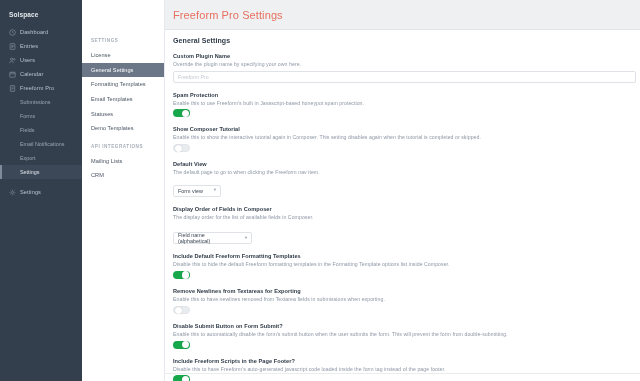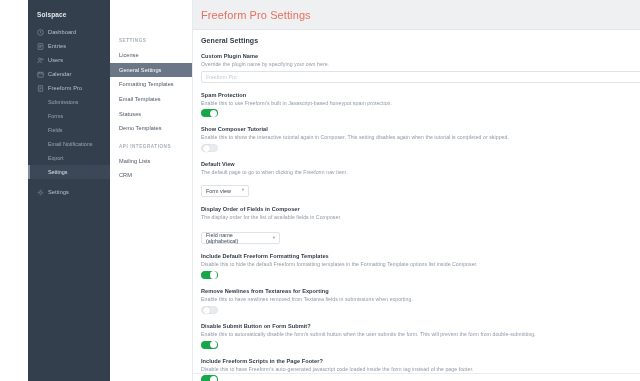--- a/index.html
+++ b/index.html
@@ -2,21 +2,21 @@
 <html><head>
 <meta charset="utf-8">
 <style>
   * { box-sizing: border-box; margin: 0; padding: 0; }
   html, body {
     width: 640px; height: 381px;
     font-family: "Liberation Sans", sans-serif;
     background: #ffffff;
     overflow: hidden;
   }
-  .app { display: flex; width: 640px; height: 381px; padding-left: 28px; }
+  .app { display: flex; width: 640px; height: 381px; }
 
   
   .sidebar {
     width: 82px; height: 381px;
     background: #333f4d;
     flex: 0 0 82px;
     padding-top: 7px;
     position: relative;
   }
   .brand {

